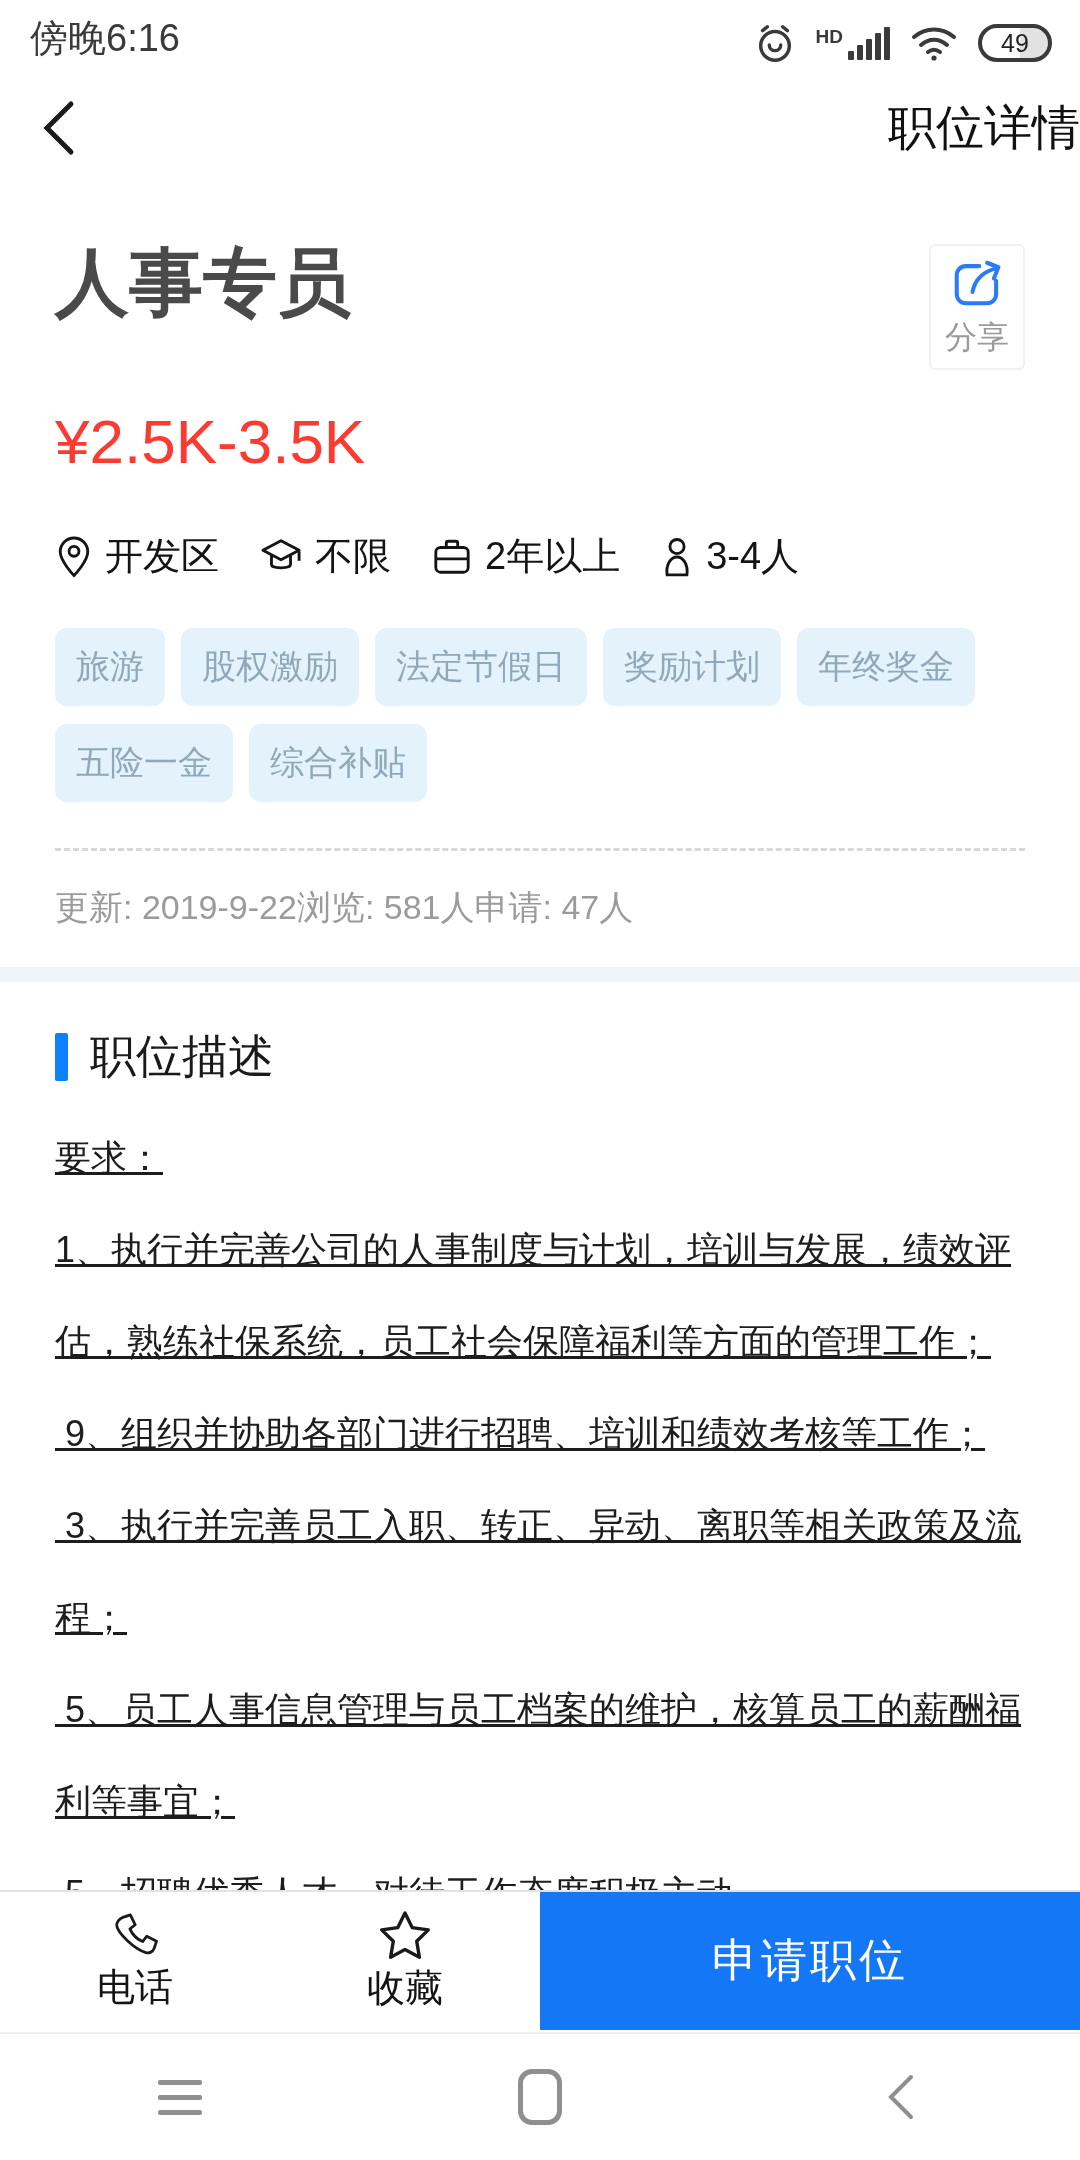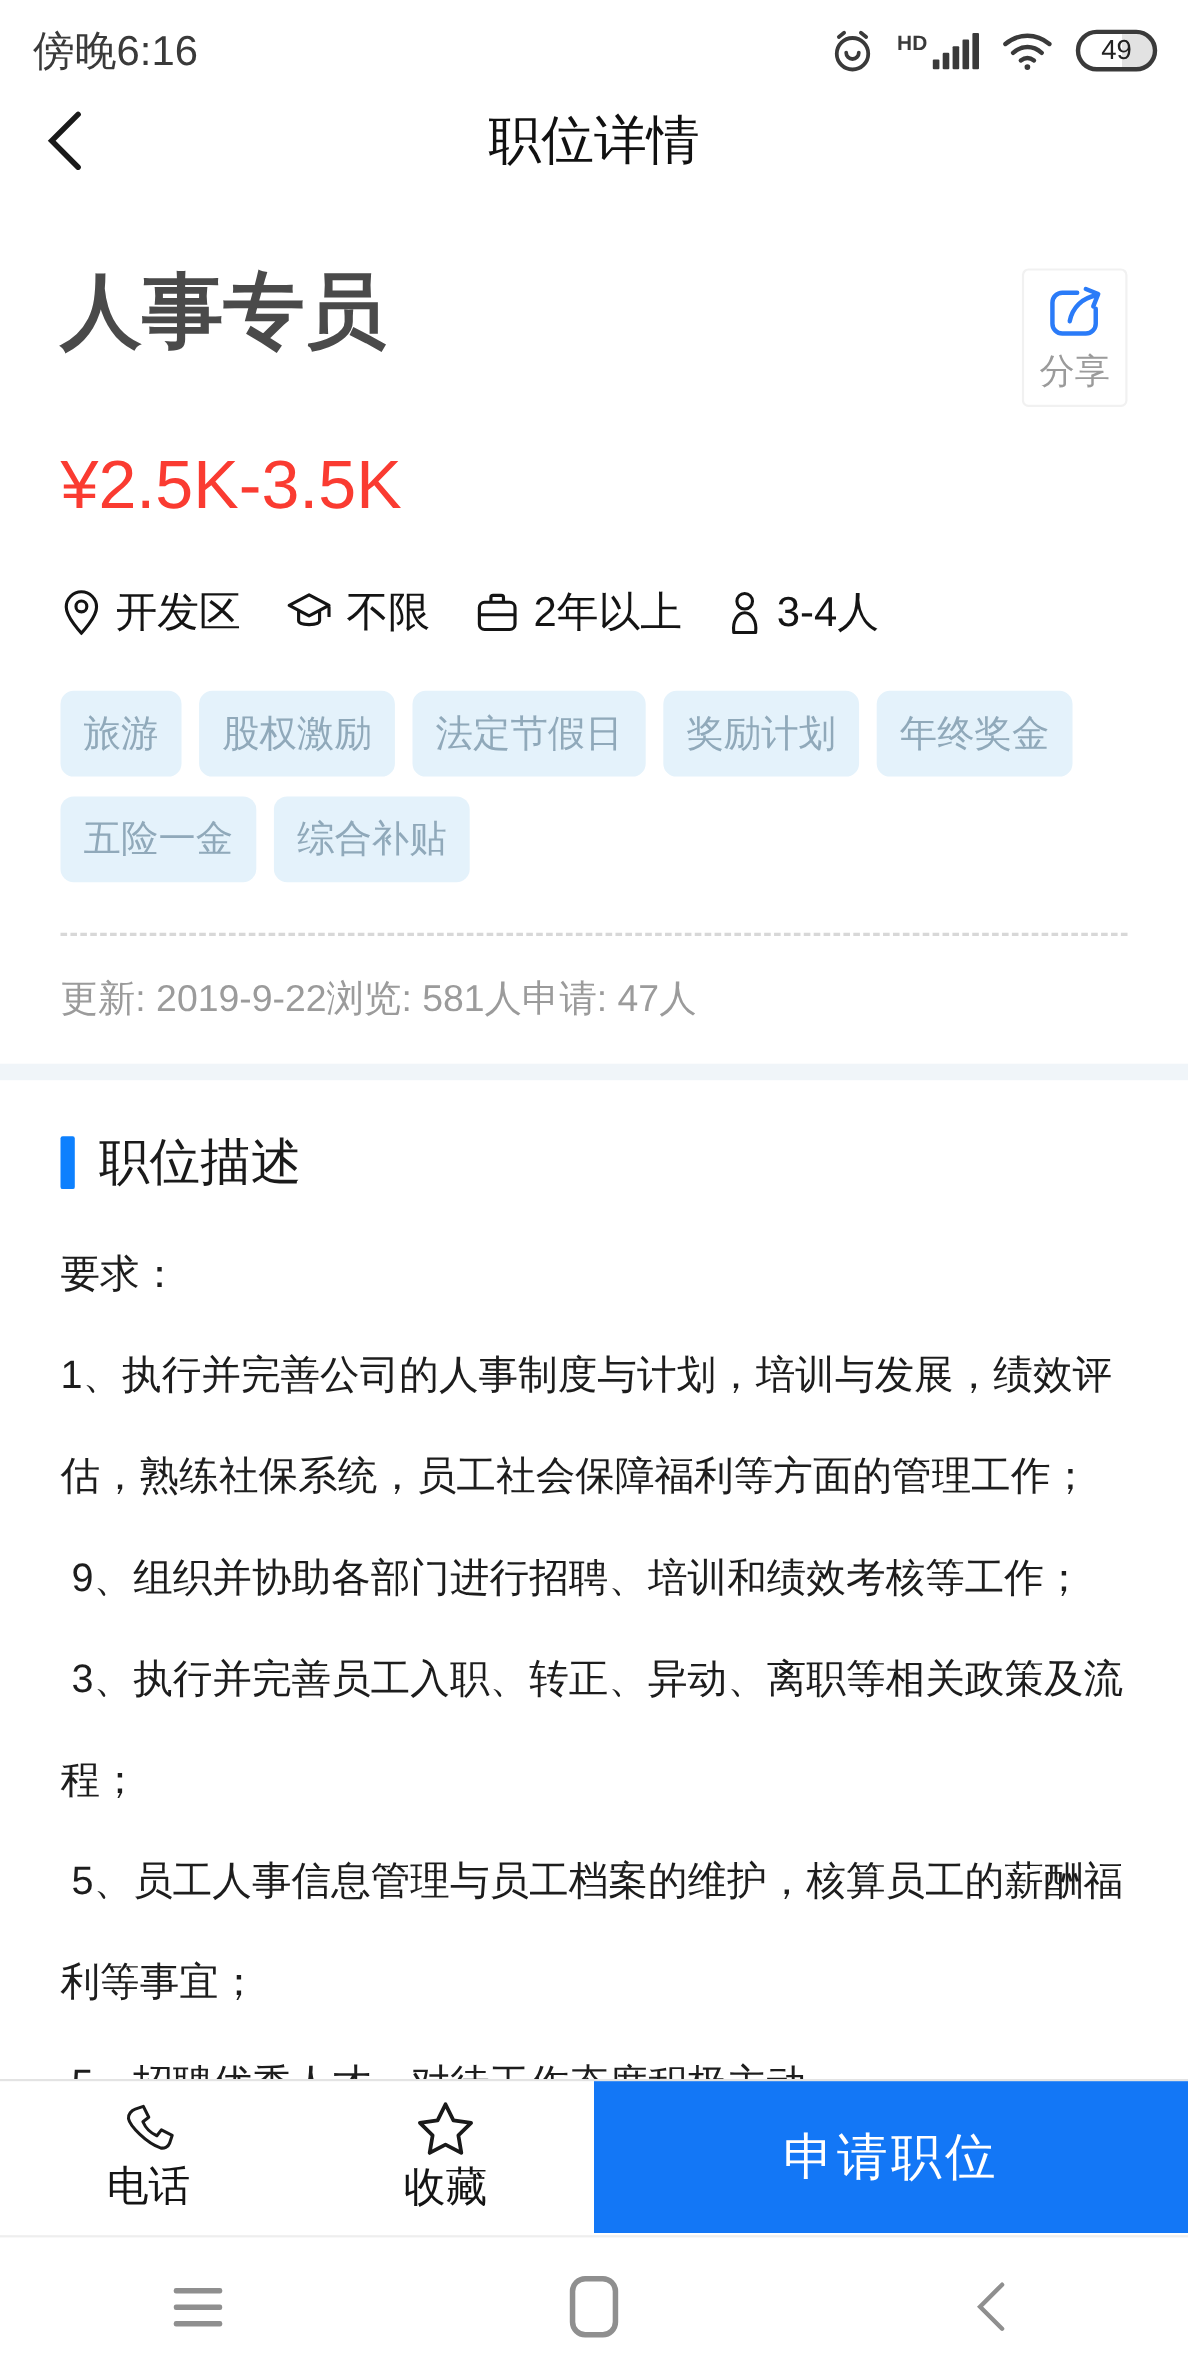--- a/index.html
+++ b/index.html
@@ -1,32 +1,32 @@
 <!DOCTYPE html>
 <html><head>
 <meta charset="utf-8">
 <style>
   * { margin:0; padding:0; box-sizing:border-box; }
   html,body { background:#fff; }
   body { font-family:"Liberation Sans","DejaVu Sans",sans-serif; }
   .screen { position:relative; width:1080px; height:2160px; background:#fff; overflow:hidden; color:#1b1b1b; }
 
   
-  .status-bar { display:flex; justify-content:space-between; align-items:center; height:64px; padding:28px 28px 0 30px; }
+  .status-bar { display:flex; justify-content:space-between; align-items:flex-end; height:64px; padding:28px 28px 0 30px; }
   .status-time { font-size:38px; color:#3a3a3a; }
   .status-right { display:flex; align-items:center; gap:20px; color:#3a3a3a; }
   .sig-wrap { display:flex; align-items:flex-end; gap:3px; }
   .sig-hd { font-size:19px; font-weight:bold; color:#3a3a3a; margin-right:2px; transform:translateY(-12px); }
   .bar { width:6px; background:#3a3a3a; border-radius:1px; }
   .battery { width:74px; height:38px; border:4px solid #3a3a3a; border-radius:19px;
              display:flex; align-items:center; justify-content:center; font-size:25px; color:#222;
              background:linear-gradient(to right,#fff 58%,#e2e2e2 58%); }
 
   
-  .header { position:relative; height:128px; display:flex; align-items:center; justify-content:center; }
+  .header { position:relative; height:128px; display:flex; align-items:center; justify-content:flex-end; }
   .header-title { font-size:48px; color:#111; }
   .back-btn { position:absolute; left:38px; top:50%; transform:translateY(-50%); width:52px; height:62px; display:flex; align-items:center; }
 
   
   .job-card { padding:0 55px; }
   .title-row { display:flex; justify-content:space-between; align-items:flex-start; margin-top:48px; }
   .job-title { font-size:74px; font-weight:700; color:#4a4a4a; line-height:1.15; }
   .share-box { border:2px solid #f1f1f1; border-radius:6px; padding:10px 14px 8px; display:flex; flex-direction:column; align-items:center; gap:6px; margin-top:4px; }
   .share-label { font-size:32px; color:#9b9b9b; }
   .salary { margin-top:36px; font-size:62px; font-weight:500; color:#FA3B31; }
@@ -38,21 +38,21 @@
   .meta-row { display:flex; align-items:center; padding:34px 0 36px; font-size:34px; color:#9b9b9b; }
 
   .band { height:15px; background:#F0F5F9; }
 
   
   .desc { padding:44px 55px 0; }
   .desc-head { display:flex; align-items:center; gap:22px; }
   .desc-bar { width:13px; height:48px; background:#0D80FE; border-radius:2px; }
   .desc-title { font-size:46px; color:#1a1a1a; font-weight:500; }
   .desc-text { margin-top:24px; }
-  .desc-text p { font-size:36px; color:#1d1d1d; line-height:92px; white-space:pre-wrap; }
+  .desc-text p { font-size:36px; color:#1d1d1d; line-height:92px; white-space:pre-wrap;text-decoration:underline; }
 
   
   .action-bar { position:absolute; left:0; top:1890px; width:1080px; height:140px; background:#fff;
                 border-top:2px solid #e3e3e3; display:flex; }
   .action-left { width:540px; display:flex; }
   .action-item { width:50%; display:flex; flex-direction:column; align-items:center; justify-content:center; gap:0; }
   .action-item span.lbl { font-size:38px; color:#141414; }
   .apply-btn { width:540px; height:100%; background:#1377F6; color:#ffffff; font-size:46px; letter-spacing:3px;
                display:flex; align-items:center; justify-content:center; border:none; }
 

